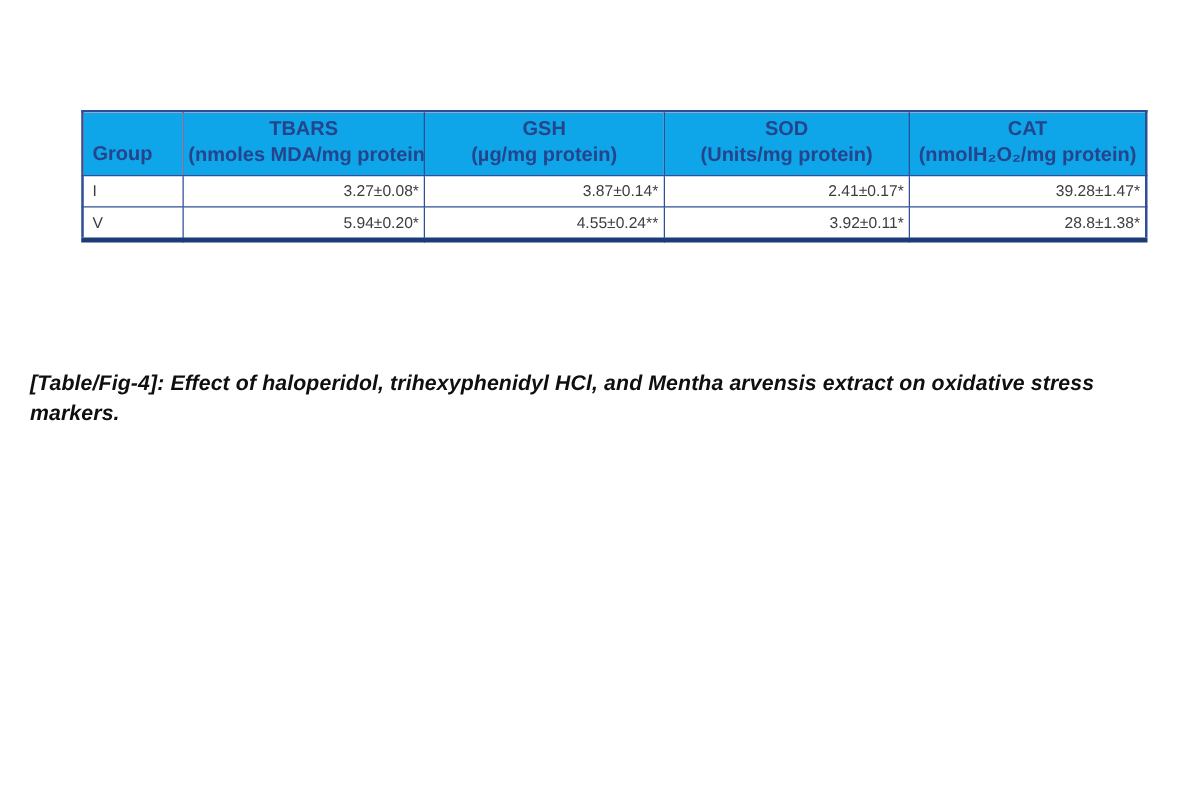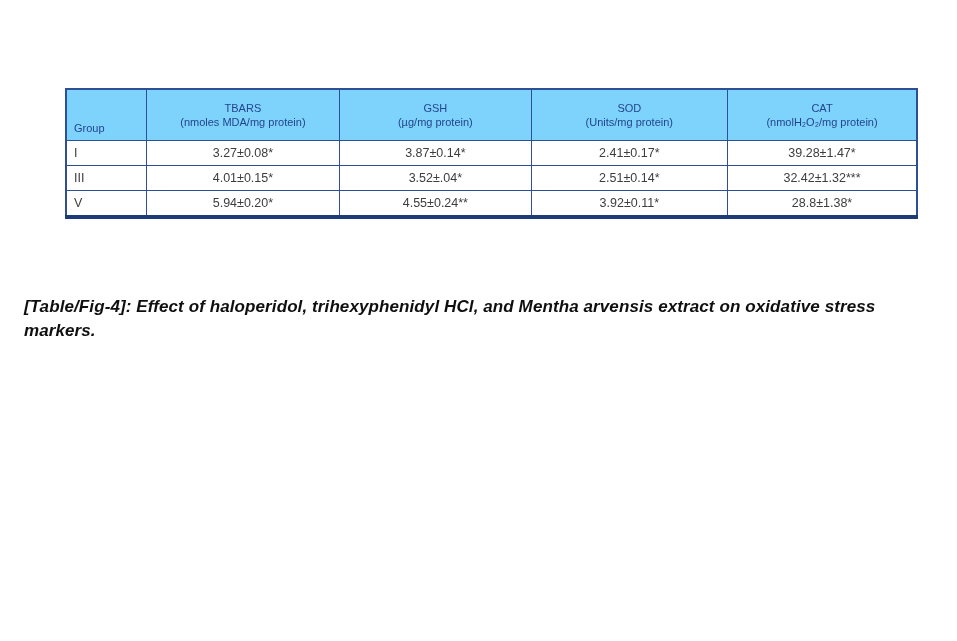--- a/index.html
+++ b/index.html
@@ -27,40 +27,40 @@
     border: 2px solid #2e4f96;
     border-bottom: 4px solid #1c3b77;
   }
   table.results th,
   table.results td {
     border: 1px solid #2e4f96;
     overflow: hidden;
     white-space: nowrap;
   }
   table.results thead th {
-    background: #7dd3fc;
+    background: #0ea5e9;
     color: #24458c;
-    font-size: 11px;
-    font-weight: normal;
+    font-size: 16px;
+    font-weight: bold;
     height: 42px;
     text-align: center;
     vertical-align: middle;
     line-height: 1.3;
     padding: 2px 4px;
   }
   table.results thead th.col-group {
     text-align: left;
     vertical-align: bottom;
     padding: 3px 6px 5px 7px;
   }
   table.results tbody td {
     font-size: 12.5px;
     color: #3d3d3d;
     height: 22px;
-    text-align: center;
+    text-align: right;
     padding: 1px 4px;
     background: #ffffff;
   }
   table.results tbody td.group-cell {
     text-align: left;
     padding-left: 7px;
   }
   col.c0 { width: 80px; }
   col.c1 { width: 193px; }
   col.c2 { width: 191px; }
@@ -120,27 +120,20 @@
     </thead>
     <tbody>
       <tr>
         <td class="group-cell">I</td>
         <td>3.27±0.08*</td>
         <td>3.87±0.14*</td>
         <td>2.41±0.17*</td>
         <td>39.28±1.47*</td>
       </tr>
       <tr>
-        <td class="group-cell">III</td>
-        <td>4.01±0.15*</td>
-        <td>3.52±.04*</td>
-        <td>2.51±0.14*</td>
-        <td>32.42±1.32***</td>
-      </tr>
-      <tr>
         <td class="group-cell">V</td>
         <td>5.94±0.20*</td>
         <td>4.55±0.24**</td>
         <td>3.92±0.11*</td>
         <td>28.8±1.38*</td>
       </tr>
     </tbody>
   </table>
 </div>
 

